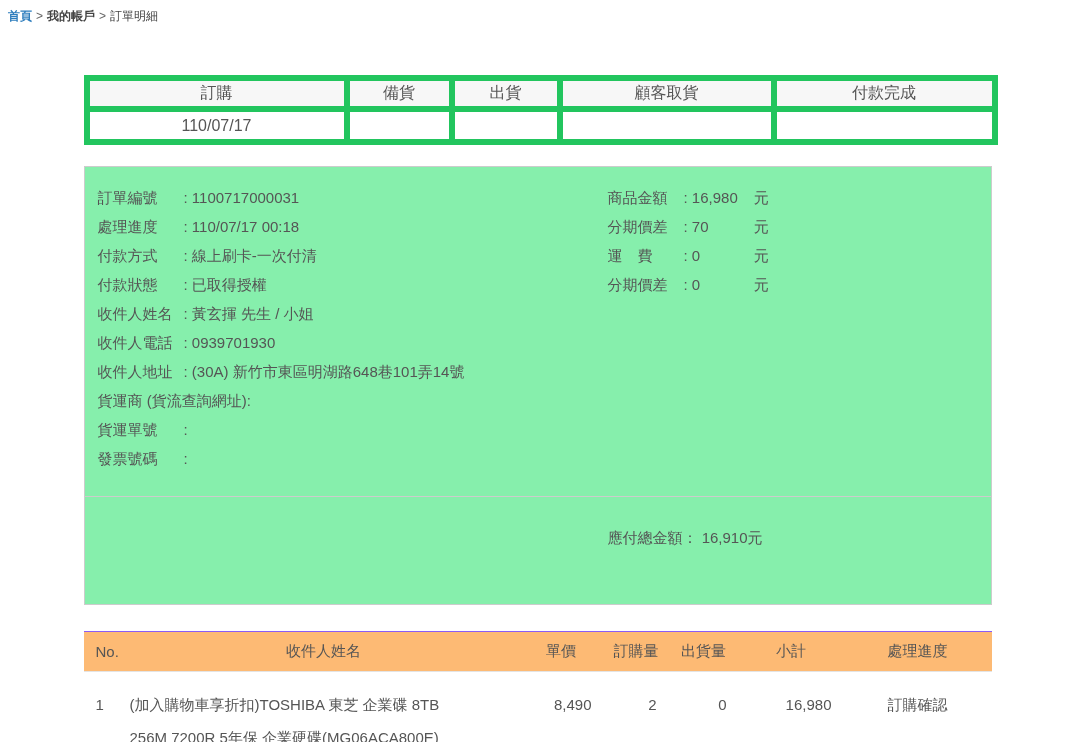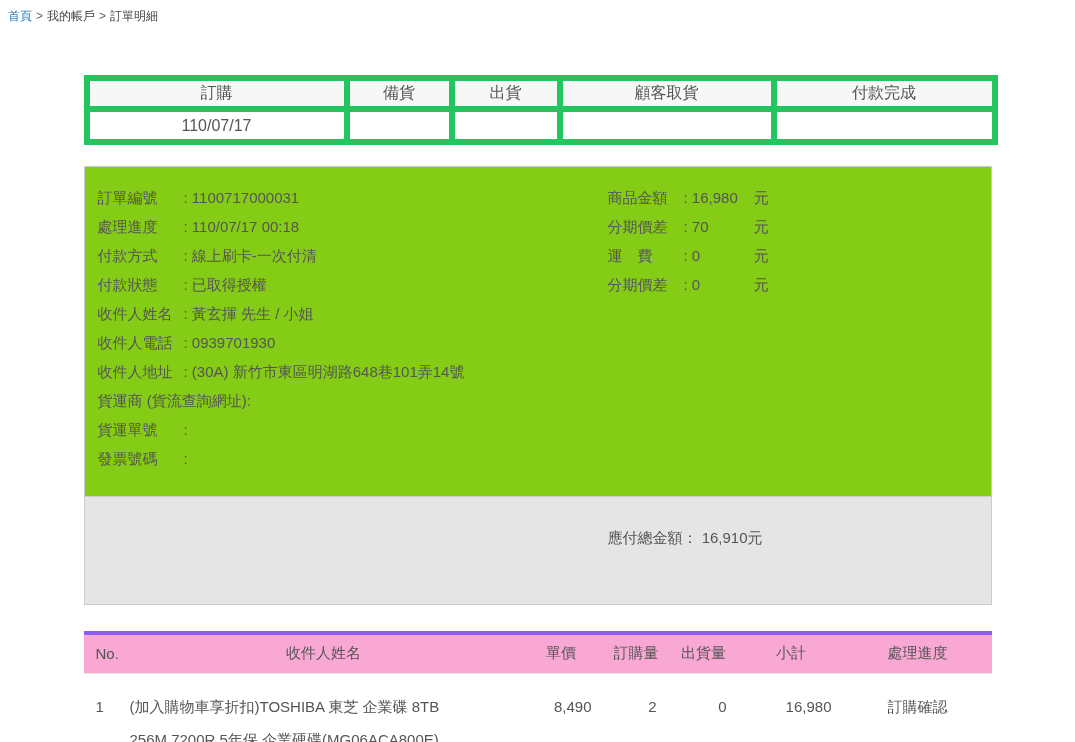--- a/index.html
+++ b/index.html
@@ -14,20 +14,21 @@
   
   .breadcrumb {
     padding: 8px 0 0 8px;
     font-size: 12px;
     color: #444444;
   }
   .breadcrumb a {
     color: #2d7dbd;
     text-decoration: none;
     cursor: pointer;
+    font-weight: bold;
   }
   .breadcrumb .sep { color: #666; margin: 0 4px; }
 
   
   .main {
     width: 908px;
     margin: 50px auto 0 auto;
   }
 
   
@@ -54,21 +55,21 @@
   }
 
   
   .infobox {
     margin-top: 21px;
     border: 1px solid #cccccc;
     width: 908px;
   }
   .info-top {
     position: relative;
-    background: #84cc16;
+    background: #86efac;
     border-bottom: 1px solid #cccccc;
     padding: 16px 20px 22px 13px;
     font-size: 15px;
     line-height: 29px;
     min-height: 330px;
   }
   .info-row { white-space: nowrap; }
   .info-row .lbl {
     display: inline-block;
     min-width: 86px;
@@ -81,38 +82,38 @@
   }
   .info-right .lbl {
     display: inline-block;
     min-width: 76px;
   }
   .info-right .val {
     display: inline-block;
     min-width: 62px;
   }
   .info-total {
-    background: #e5e5e5;
+    background: #86efac;
     height: 107px;
     padding: 32px 0 0 523px;
     font-size: 15px;
   }
 
   
   table.products {
     margin-top: 26px;
     width: 908px;
     border-collapse: collapse;
     table-layout: fixed;
     font-size: 15px;
     color: #555;
   }
   table.products thead th {
-    background: #f9a8d4;
-    border-top: 4px solid #8b5cf6;
+    background: #fdba74;
+    border-top: 1px solid #8b5cf6;
     border-bottom: 1px solid #e4e4e4;
     height: 40px;
     font-weight: normal;
     text-align: center;
   }
   table.products thead th.col-no { text-align: left; padding-left: 12px; }
   table.products tbody td {
     vertical-align: top;
     padding-top: 16px;
     line-height: 33px;

